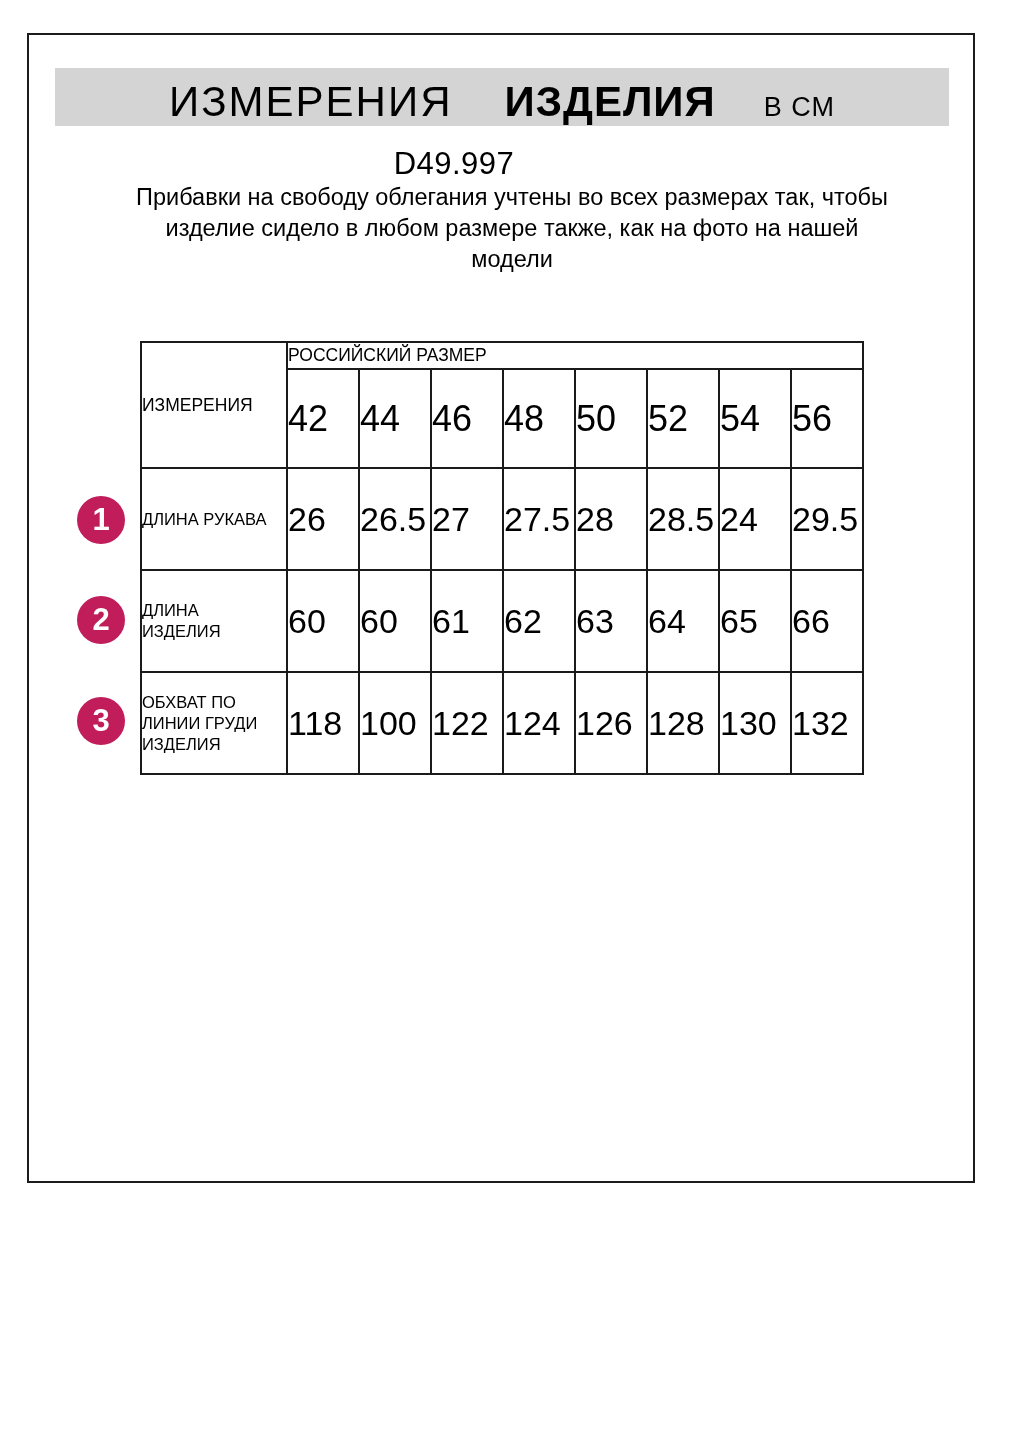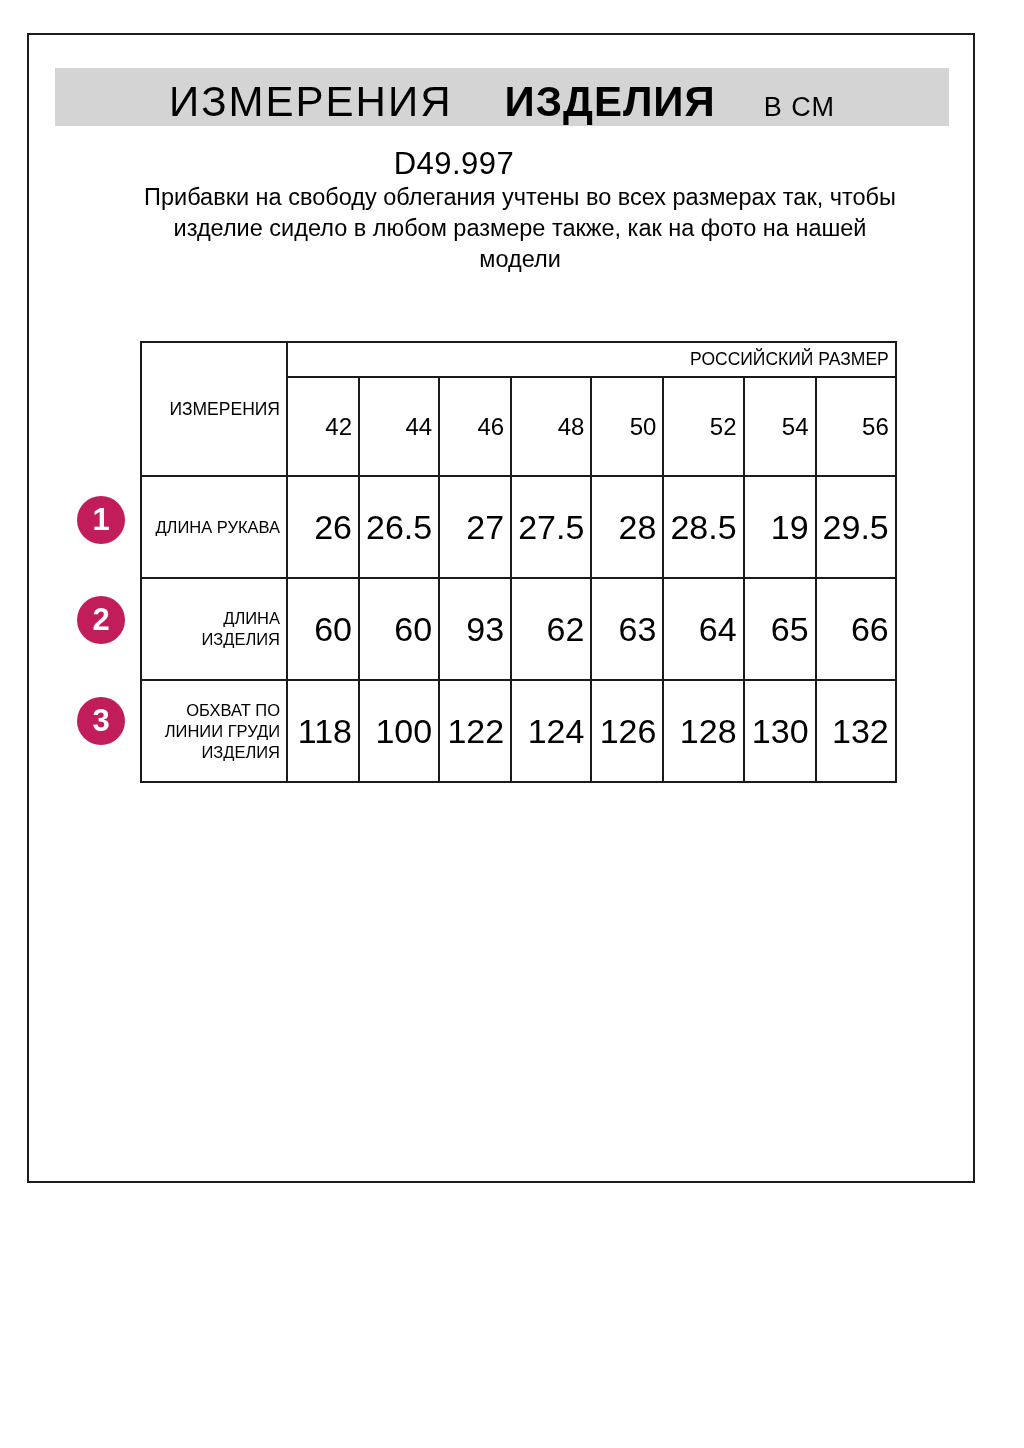--- a/index.html
+++ b/index.html
@@ -34,47 +34,47 @@
   .product-code {
     position: absolute;
     left: 0; top: 146px;
     width: 908px;
     text-align: center;
     font-size: 31px;
     letter-spacing: 0.5px;
   }
   .description {
     position: absolute;
-    left: 130px; top: 182px;
+    left: 122px; top: 182px;
     width: 780px;
     text-align: center;
     font-size: 23.5px;
     line-height: 31px;
   }
   table.size-table {
     position: absolute;
     left: 140px; top: 341px;
     border-collapse: collapse;
     table-layout: fixed;
   }
   table.size-table td, table.size-table th {
     border: 2px solid #1a1a1a;
-    text-align: right;
+    text-align: left;
     vertical-align: middle;
-    padding: 6px;
+    padding: 0;
     font-weight: normal;
   }
   .col-label { width: 146px; }
   .col-size  { width: 72px; }
   tr.group-row    { height: 27px; }
   tr.size-row     { height: 99px; }
   tr.data-row     { height: 102px; }
   .corner-cell { font-size: 17.5px; }
   .group-cell  { font-size: 17.5px; }
-  .size-cell   { font-size: 24px; font-weight: bold; }
+  .size-cell   { font-size: 36px; font-weight: bold; }
   .value-cell  { font-size: 34px; }
   .label-cell  { font-size: 16.5px; line-height: 21px; }
   .label-line  { display: block; }
   .marker {
     position: absolute;
     left: 77px;
     width: 48px; height: 48px;
     border-radius: 50%;
     background: #c01d5a;
     color: #fff;
@@ -133,31 +133,31 @@
     <tr class="data-row">
       <td class="label-cell">
         <span class="label-line">ДЛИНА РУКАВА</span>
       </td>
       <td class="value-cell">26</td>
       <td class="value-cell">26.5</td>
       <td class="value-cell">27</td>
       <td class="value-cell">27.5</td>
       <td class="value-cell">28</td>
       <td class="value-cell">28.5</td>
-      <td class="value-cell">19</td>
+      <td class="value-cell">24</td>
       <td class="value-cell">29.5</td>
     </tr>
     <tr class="data-row">
       <td class="label-cell">
         <span class="label-line">ДЛИНА</span>
         <span class="label-line">ИЗДЕЛИЯ</span>
       </td>
       <td class="value-cell">60</td>
       <td class="value-cell">60</td>
-      <td class="value-cell">93</td>
+      <td class="value-cell">61</td>
       <td class="value-cell">62</td>
       <td class="value-cell">63</td>
       <td class="value-cell">64</td>
       <td class="value-cell">65</td>
       <td class="value-cell">66</td>
     </tr>
     <tr class="data-row">
       <td class="label-cell">
         <span class="label-line">ОБХВАТ ПО</span>
         <span class="label-line">ЛИНИИ ГРУДИ</span>

